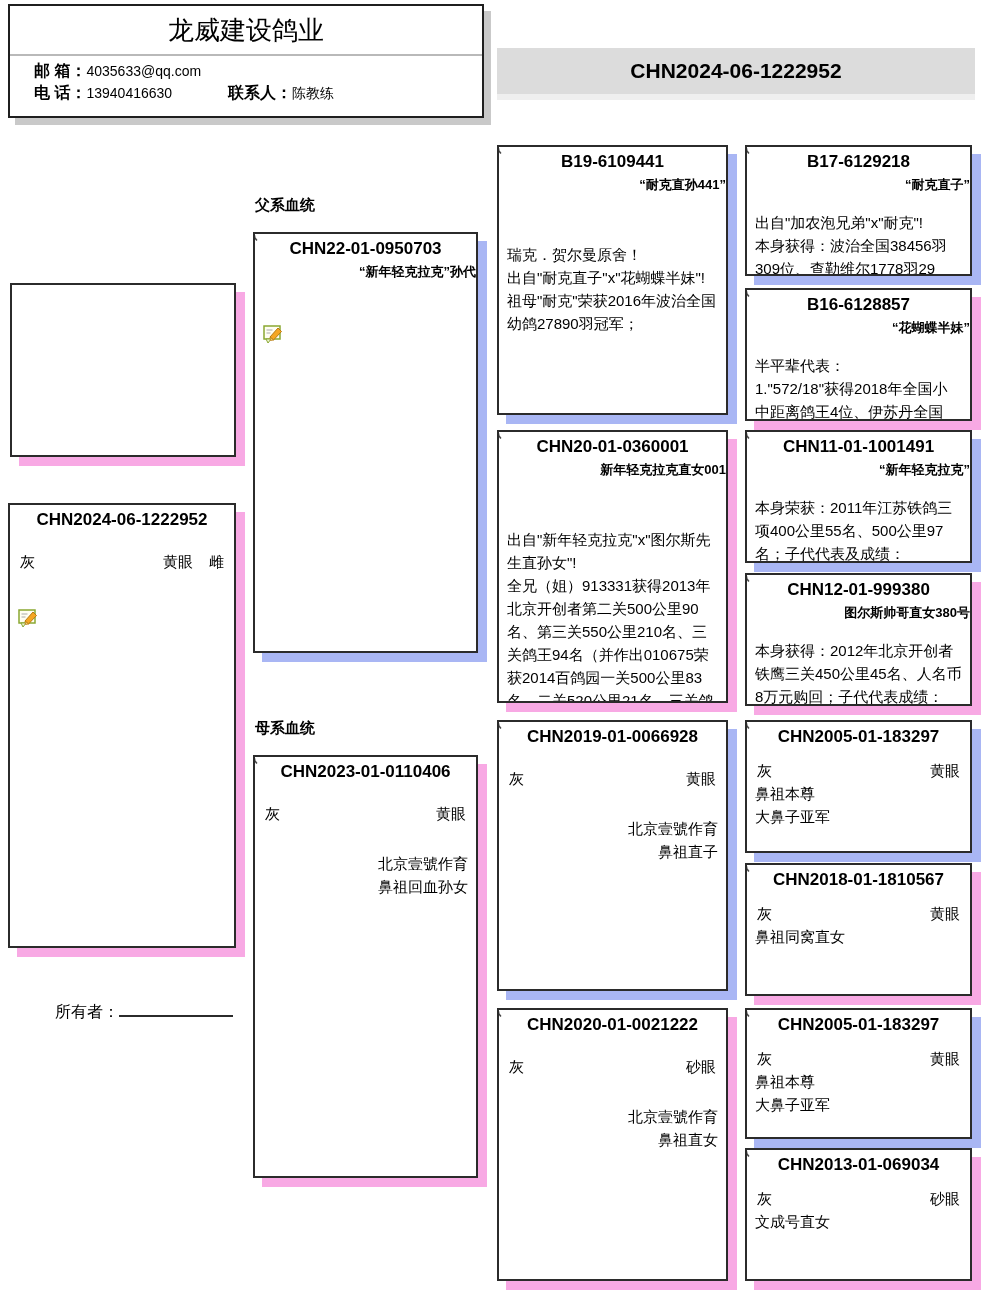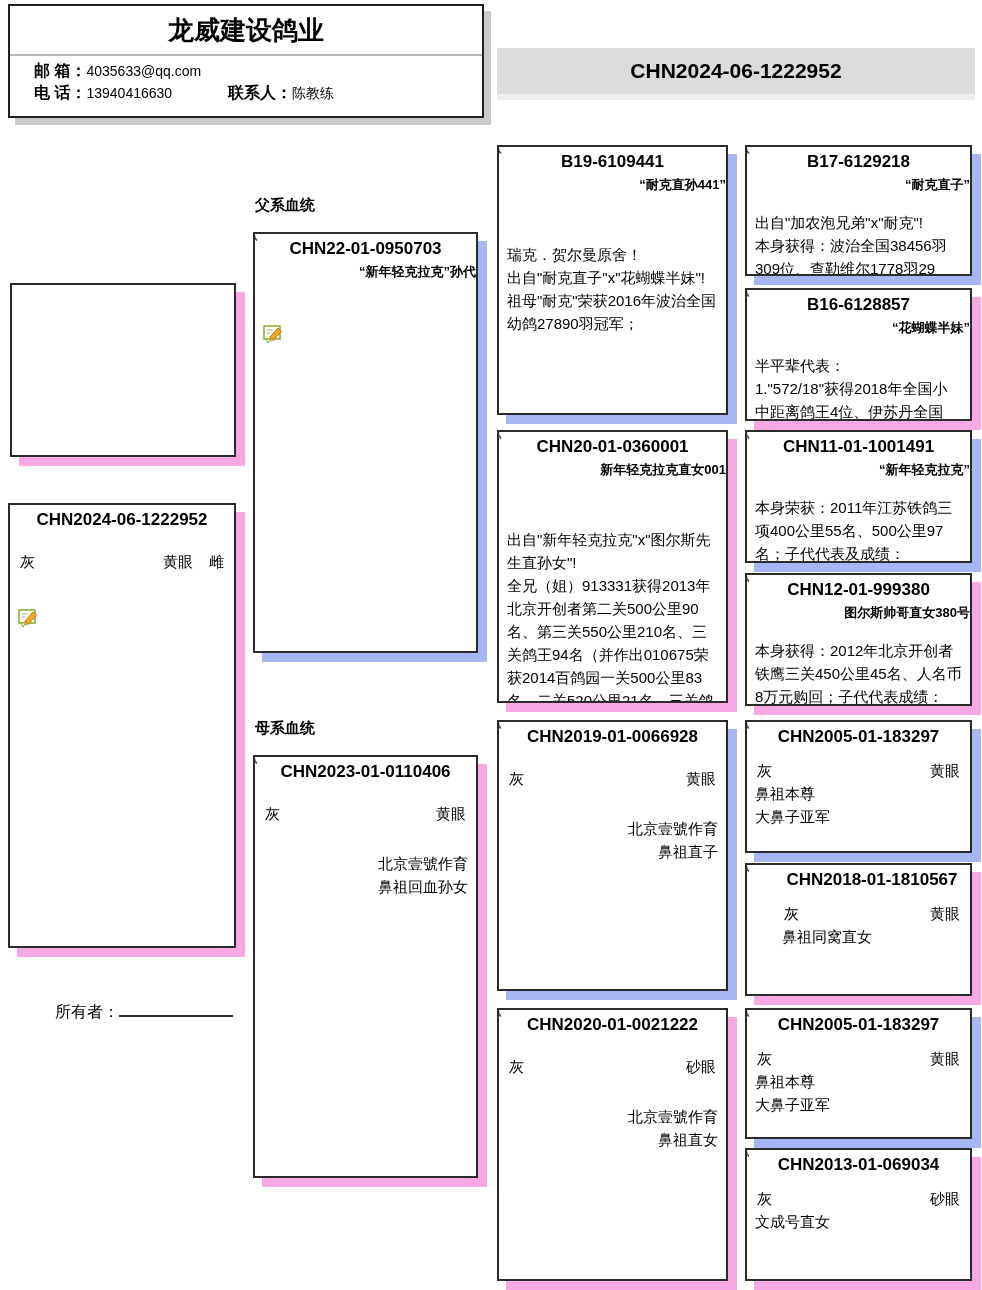--- a/index.html
+++ b/index.html
@@ -2,21 +2,21 @@
 <html><head>
 <meta charset="utf-8">
 <style>
   * { margin:0; padding:0; box-sizing:border-box; }
   body { background:#fff; font-family:"Liberation Sans","DejaVu Sans",sans-serif; color:#000; }
   #canvas { position:relative; width:982px; height:1290px; background:#fff; overflow:hidden; }
 
   
   .loft-card { position:absolute; left:8px; top:4px; width:476px; height:114px;
     background:#fff; border:2px solid #1f1f1f; box-shadow:7px 7px 0 #c9c9c9; }
-  .loft-name { text-align:center; font-size:26px; font-weight:bold; padding-top:7px; }
+  .loft-name { text-align:center; font-size:26px; font-weight:normal; padding-top:7px; }
   .loft-divider { border-top:2px solid #b9b9b9; margin-top:6px; }
   .loft-rows { padding:4px 0 0 24px; line-height:21px; font-size:14px; }
   .ilabel { font-weight:bold; font-size:16px; }
   .ival { font-size:14px; }
   .contact-gap { margin-left:56px; }
 
   
   .banner { position:absolute; left:497px; top:48px; width:478px; height:46px;
     background:#dcdcdc; display:flex; align-items:center; justify-content:center;
     font-size:21px; font-weight:bold; box-shadow:0 6px 0 #efefef; }
@@ -264,21 +264,21 @@
     </span>
     <div class="ring">CHN2005-01-183297</div>
     <div class="crow crow-small">
       <span>灰</span>
       <span>黄眼</span>
     </div>
     <div class="note note-tight">鼻祖本尊
 大鼻子亚军</div>
   </div>
 
-  <div class="pbox pink" style="left:745px;top:863px;width:227px;height:133px;padding-left:27px;">
+  <div class="pbox pink" style="left:745px;top:863px;width:227px;height:133px;">
     <span class="clip">
       <svg width="18" height="20" viewBox="0 0 17 19">
           <path d="M2 6 L9 1 L14 5 L7 10 Z" fill="#f2f2f2" stroke="#666" stroke-width="1"></path>
           <path d="M7 10 L14 5 L13 13 L8 16 Z" fill="#c9c9c9" stroke="#666" stroke-width="1"></path>
           <path d="M13 5 L16 9" stroke="#444" stroke-width="1.5"></path>
         </svg>
     </span>
     <div class="ring">CHN2018-01-1810567</div>
     <div class="crow crow-small">
       <span>灰</span>

